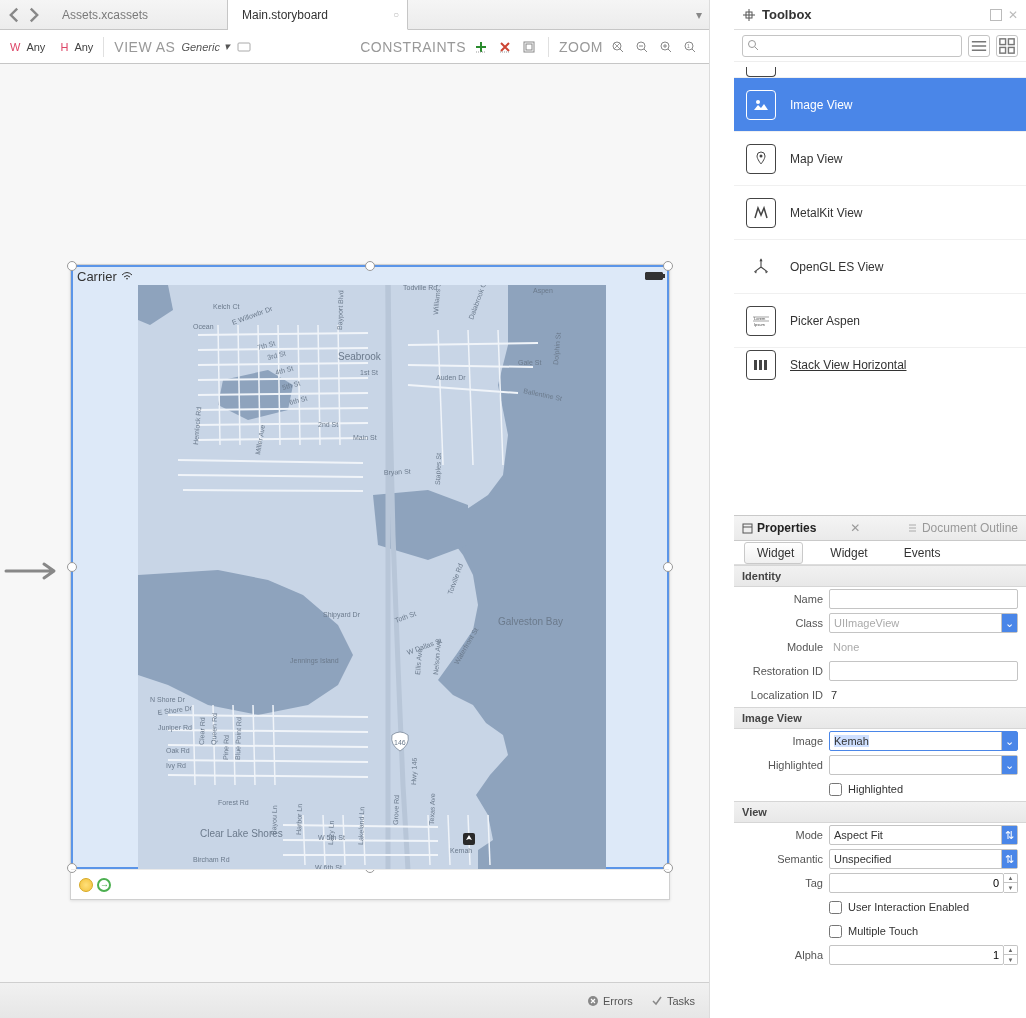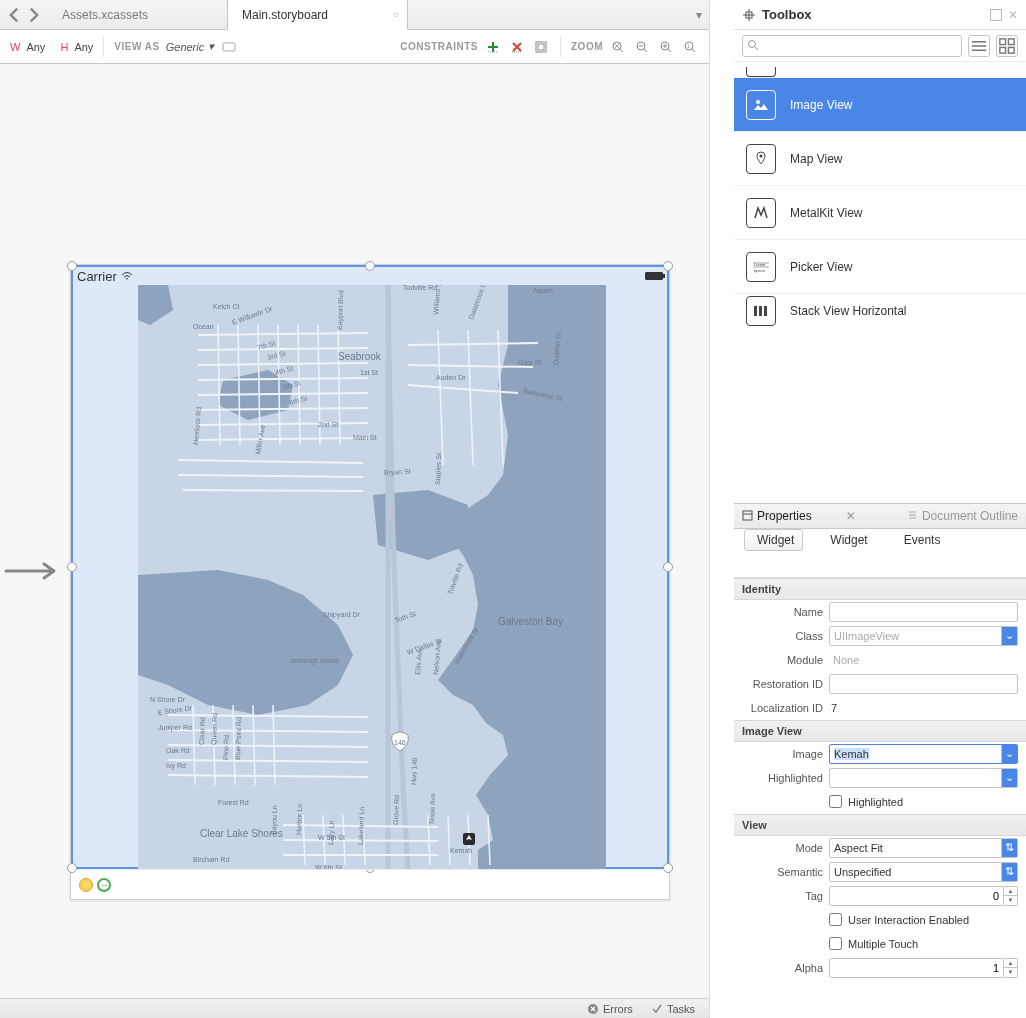--- a/index.html
+++ b/index.html
@@ -16,21 +16,21 @@
 .tab { display:flex; align-items:center; padding: 0 14px; border-right:1px solid #c6c6c6; color:#7a7a7a; font-size:12px; min-width:180px; position:relative; cursor:pointer;}
 .tab.active { background: #fff; color:#333; border-bottom:1px solid #fff; margin-bottom:-1px;text-align:right;}
 .tab .xbtn { position:absolute; right:8px; color:#bbb; font-size:10px;}
 .tabbar .flexfill{flex:1;}
 .tabbar .menudrop{width:20px;display:flex;align-items:center;justify-content:center;color:#888;}
 
 
 .toolbar { height: 34px; border-bottom:1px solid #c6c6c6; display:flex; align-items:center; padding:0 10px; gap:10px; font-size:11px; color:#555; background:#fff;}
 .toolbar .sep { width:1px; height:20px; background:#e0e0e0;}
 .toolbar .seg { display:flex; align-items:center; gap:6px;}
-.toolbar .label { color:#999; letter-spacing:0.5px; font-size:10px;font-weight:bold;}
+.toolbar .label { color:#999; letter-spacing:0.5px; font-size:14px;}
 .sizeclass span.w{color:#d46;}
 .sizeclass span.h{color:#d46;}
 .sizeclass .any{color:#444;}
 .toolbar .select{display:flex;align-items:center;gap:4px;cursor:pointer;font-style:italic;}
 .toolbar .flexfill{flex:1;}
 .toolbar .iconbtn{width:18px;height:18px;display:flex;align-items:center;justify-content:center;color:#777;cursor:pointer;}
 .toolbar .iconbtn.green{color:#2a8b2e;}
 .toolbar .iconbtn.red{color:#c43;}
 .toolbar .iconbtn svg{width:14px;height:14px;}
 
@@ -55,21 +55,21 @@
 
 .map-svg{position:absolute; left:65px; top:18px; width:468px; height:585px;}
 
 .bottombar{position:absolute;left:0;right:0;bottom:0;height:30px;border-top:1px solid #eaeaea;display:flex;align-items:center;padding:0 8px;gap:4px;}
 .bottombar .dot{width:14px;height:14px;border-radius:50%;}
 .bottombar .dot.yellow{background:radial-gradient(#ffe07a,#f3c23d);border:1px solid #d6a823;}
 .bottombar .dot.green{border:2px solid #4caf50;border-radius:50%;position:relative;}
 .bottombar .dot.green:after{content:"→";color:#4caf50;font-size:9px;position:absolute;left:1px;top:-1px;}
 
 
-.statusfoot{height:20px;background:linear-gradient(#f1f1f1,#e6e6e6);border-top:1px solid #cfcfcf;display:flex;align-items:center;justify-content:flex-end;padding:0 14px;gap:18px;font-size:11px;color:#555;}
+.statusfoot{height:36px;background:linear-gradient(#f1f1f1,#e6e6e6);border-top:1px solid #cfcfcf;display:flex;align-items:center;justify-content:flex-end;padding:0 14px;gap:18px;font-size:11px;color:#555;}
 .statusfoot .item{display:flex;align-items:center;gap:4px;cursor:pointer;}
 .statusfoot svg{width:12px;height:12px;}
 
 
 .toolbox-hdr{height:30px;border-bottom:1px solid #ddd;display:flex;align-items:center;padding:0 8px;gap:6px;background:#fff;}
 .toolbox-hdr .ttl{font-size:13px;font-weight:600;}
 .toolbox-hdr .spacer{flex:1;}
 .toolbox-hdr .winbtn{width:12px;height:12px;border:1px solid #bbb;margin-left:4px;cursor:pointer;}
 .toolbox-hdr svg{width:14px;height:14px;}
 
@@ -82,32 +82,32 @@
 .toolbox-list{flex:1;overflow-y:hidden;}
 .tb-item{display:flex;align-items:center;height:54px;padding:0 12px;gap:14px;border-bottom:1px solid #f0f0f0;cursor:pointer;}
 .tb-item.selected{background:#4a86e8;color:#fff;}
 .tb-item .iconbox{width:30px;height:30px;border:1.5px solid currentColor;border-radius:4px;display:flex;align-items:center;justify-content:center;}
 .tb-item.selected .iconbox{border-color:#fff;}
 .tb-item:not(.selected) .iconbox{color:#444;}
 .tb-item .iconbox svg{width:18px;height:18px;}
 .tb-item .lbl{font-size:12px;}
 .tb-item.top-cut{height:16px;border-top:none;overflow:hidden;align-items:flex-end;}
 .tb-item.top-cut .iconbox{height:10px;border-top:none;border-radius:0 0 4px 4px;}
-.tb-item.bottom-cut{height:34px;overflow:hidden;border-bottom:none;}
+.tb-item.bottom-cut{height:34px;overflow:hidden;border-bottom:none;text-decoration:underline;}
 
 
 .prop-tabs{height:26px;border-top:1px solid #c9c9c9;border-bottom:1px solid #c9c9c9;display:flex;align-items:center;padding:0 8px;background:linear-gradient(#f4f4f4,#eaeaea);gap:12px;}
 .prop-tabs .ptab{display:flex;align-items:center;gap:4px;font-size:12px;cursor:pointer;color:#555;}
-.prop-tabs .ptab.active{font-weight:400;color:#222;}
+.prop-tabs .ptab.active{font-weight:700;color:#222;}
 .prop-tabs .ptab.dim{color:#999;}
 .prop-tabs .spacer{flex:1;}
 .prop-tabs .close{color:#999;cursor:pointer;}
 .prop-tabs svg{width:11px;height:11px;}
 
-.prop-subtabs{height:49px;display:flex;align-items:flex-start;gap:14px;padding:0 10px;border-bottom:1px solid #ddd;}
+.prop-subtabs{height:24px;display:flex;align-items:center;gap:14px;padding:0 10px;border-bottom:1px solid #ddd;}
 .prop-subtabs .stab{display:flex;align-items:center;gap:4px;font-size:12px;cursor:pointer;padding:3px 8px;border:1px solid transparent;border-radius:3px;}
 .prop-subtabs .stab.active{border-color:#c9c9c9;background:linear-gradient(#fff,#f0f0f0);}
 
 .prop-body{flex:1;overflow-y:auto;background:#fff;}
 .prop-section-hdr{background:linear-gradient(#f1f1f1,#e8e8e8);border-top:1px solid #d6d6d6;border-bottom:1px solid #d6d6d6;padding:4px 8px;font-size:11px;font-weight:600;color:#444;}
 .prop-row{display:flex;align-items:center;padding:2px 8px 2px 0;min-height:24px;}
 .prop-row .plbl{width:95px;text-align:right;font-size:11px;color:#555;padding-right:6px;}
 .prop-row .pval{flex:1;}
 .prop-row input[type="text"]{width:100%;height:20px;border:1px solid #c4c4c4;border-radius:2px;padding:0 4px;font-size:11px;}
 .prop-row .combo{width:100%;height:20px;border:1px solid #c4c4c4;position:relative;font-size:11px;display:flex;align-items:center;padding:0 18px 0 4px;background:#fff;border-radius:2px;}
@@ -482,28 +482,37 @@
       </div>
       <div class="tb-item">
         <div class="iconbox">
             <svg viewBox="0 0 18 18">
               <path d="M3 14 L6 4 L9 11 L12 4 L15 14" stroke="currentColor" fill="none" stroke-width="1.5"></path>
             </svg>
           </div>
         <span class="lbl">MetalKit View</span>
       </div>
       <div class="tb-item">
+        <div class="iconbox" style="border:none;">
+            <svg viewBox="0 0 22 22">
+              <path d="M11 11 L11 1 M11 11 L3 17 M11 11 L19 17" stroke="currentColor" stroke-width="1.3"></path>
+              <path d="M11 1 l-2 3 l4 0 z M3 17 l3 -1 l-1 3 z M19 17 l-3 -1 l1 3 z" fill="currentColor"></path>
+            </svg>
+          </div>
+        <span class="lbl">OpenGL ES View</span>
+      </div>
+      <div class="tb-item">
         <div class="iconbox">
             <svg viewBox="0 0 18 18">
               <text x="2" y="8" font-size="4" fill="currentColor">Lorem</text>
               <text x="2" y="14" font-size="4" fill="currentColor">Ipsum</text>
               <path d="M1 9h16M1 5h16" stroke="currentColor" stroke-width="0.5"></path>
             </svg>
           </div>
-        <span class="lbl">Picker View</span>
+        <span class="lbl">Picker Aspen</span>
       </div>
       <div class="tb-item bottom-cut">
         <div class="iconbox">
             <svg viewBox="0 0 18 18">
               <rect x="2" y="4" width="3" height="10" fill="currentColor"></rect>
               <rect x="7" y="4" width="3" height="10" fill="currentColor"></rect>
               <rect x="12" y="4" width="3" height="10" fill="currentColor"></rect>
             </svg>
           </div>
         <span class="lbl">Stack View Horizontal</span>

